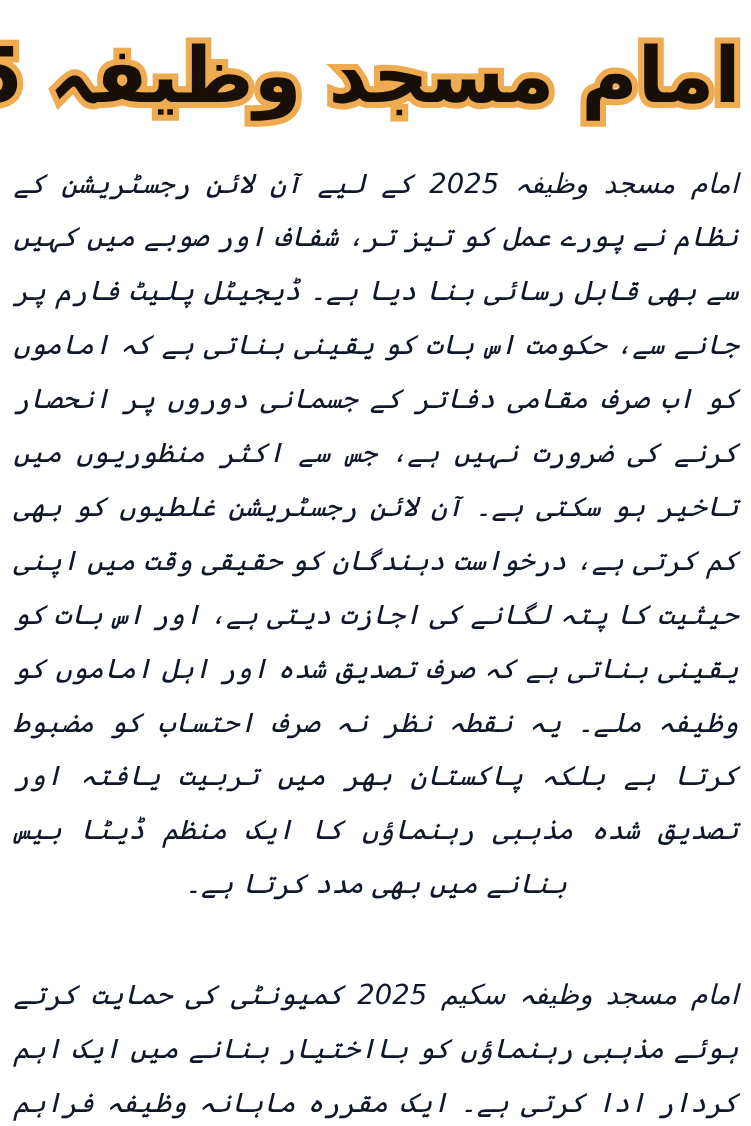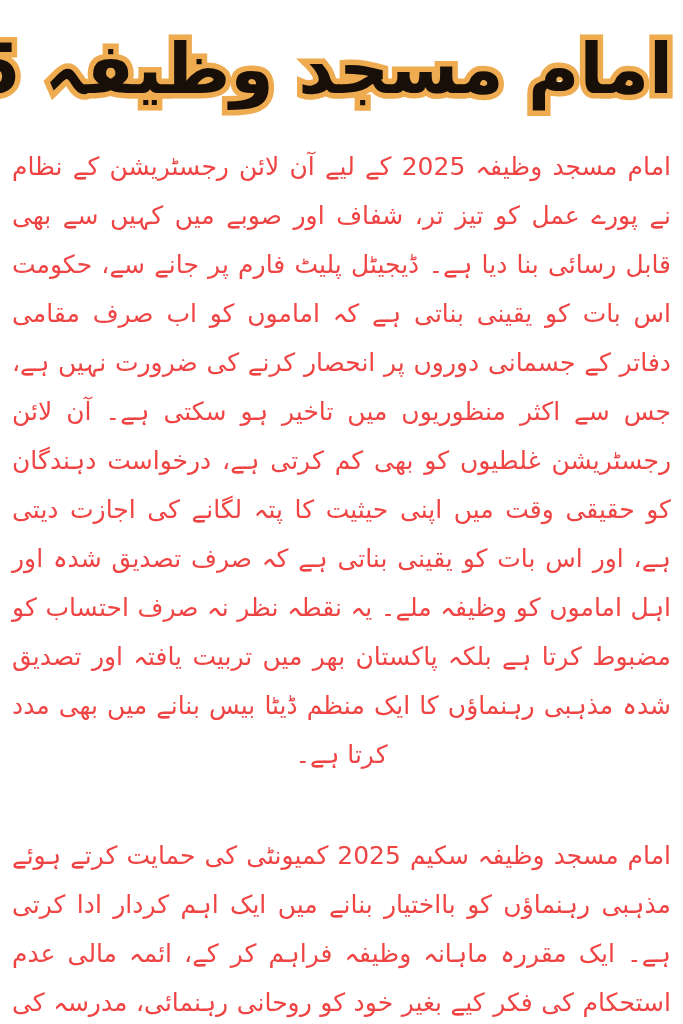--- a/index.html
+++ b/index.html
@@ -53,25 +53,26 @@
 
   
   .article {
     direction: rtl;
     padding: 0 2px;
   }
   .article p {
     margin: 0;
     font-size: 25px;
     line-height: 49px;
-    color: #ef4444;
+    color: #0f172a;
     text-align: justify;
     text-align-last: center;
     text-justify: inter-word;
     letter-spacing: 0.2px;
+    font-style: italic;
   }
   .article p + p {
     margin-top: 52px;
   }
 </style>
 </head>
 <body>
 
 <div class="page">
 

